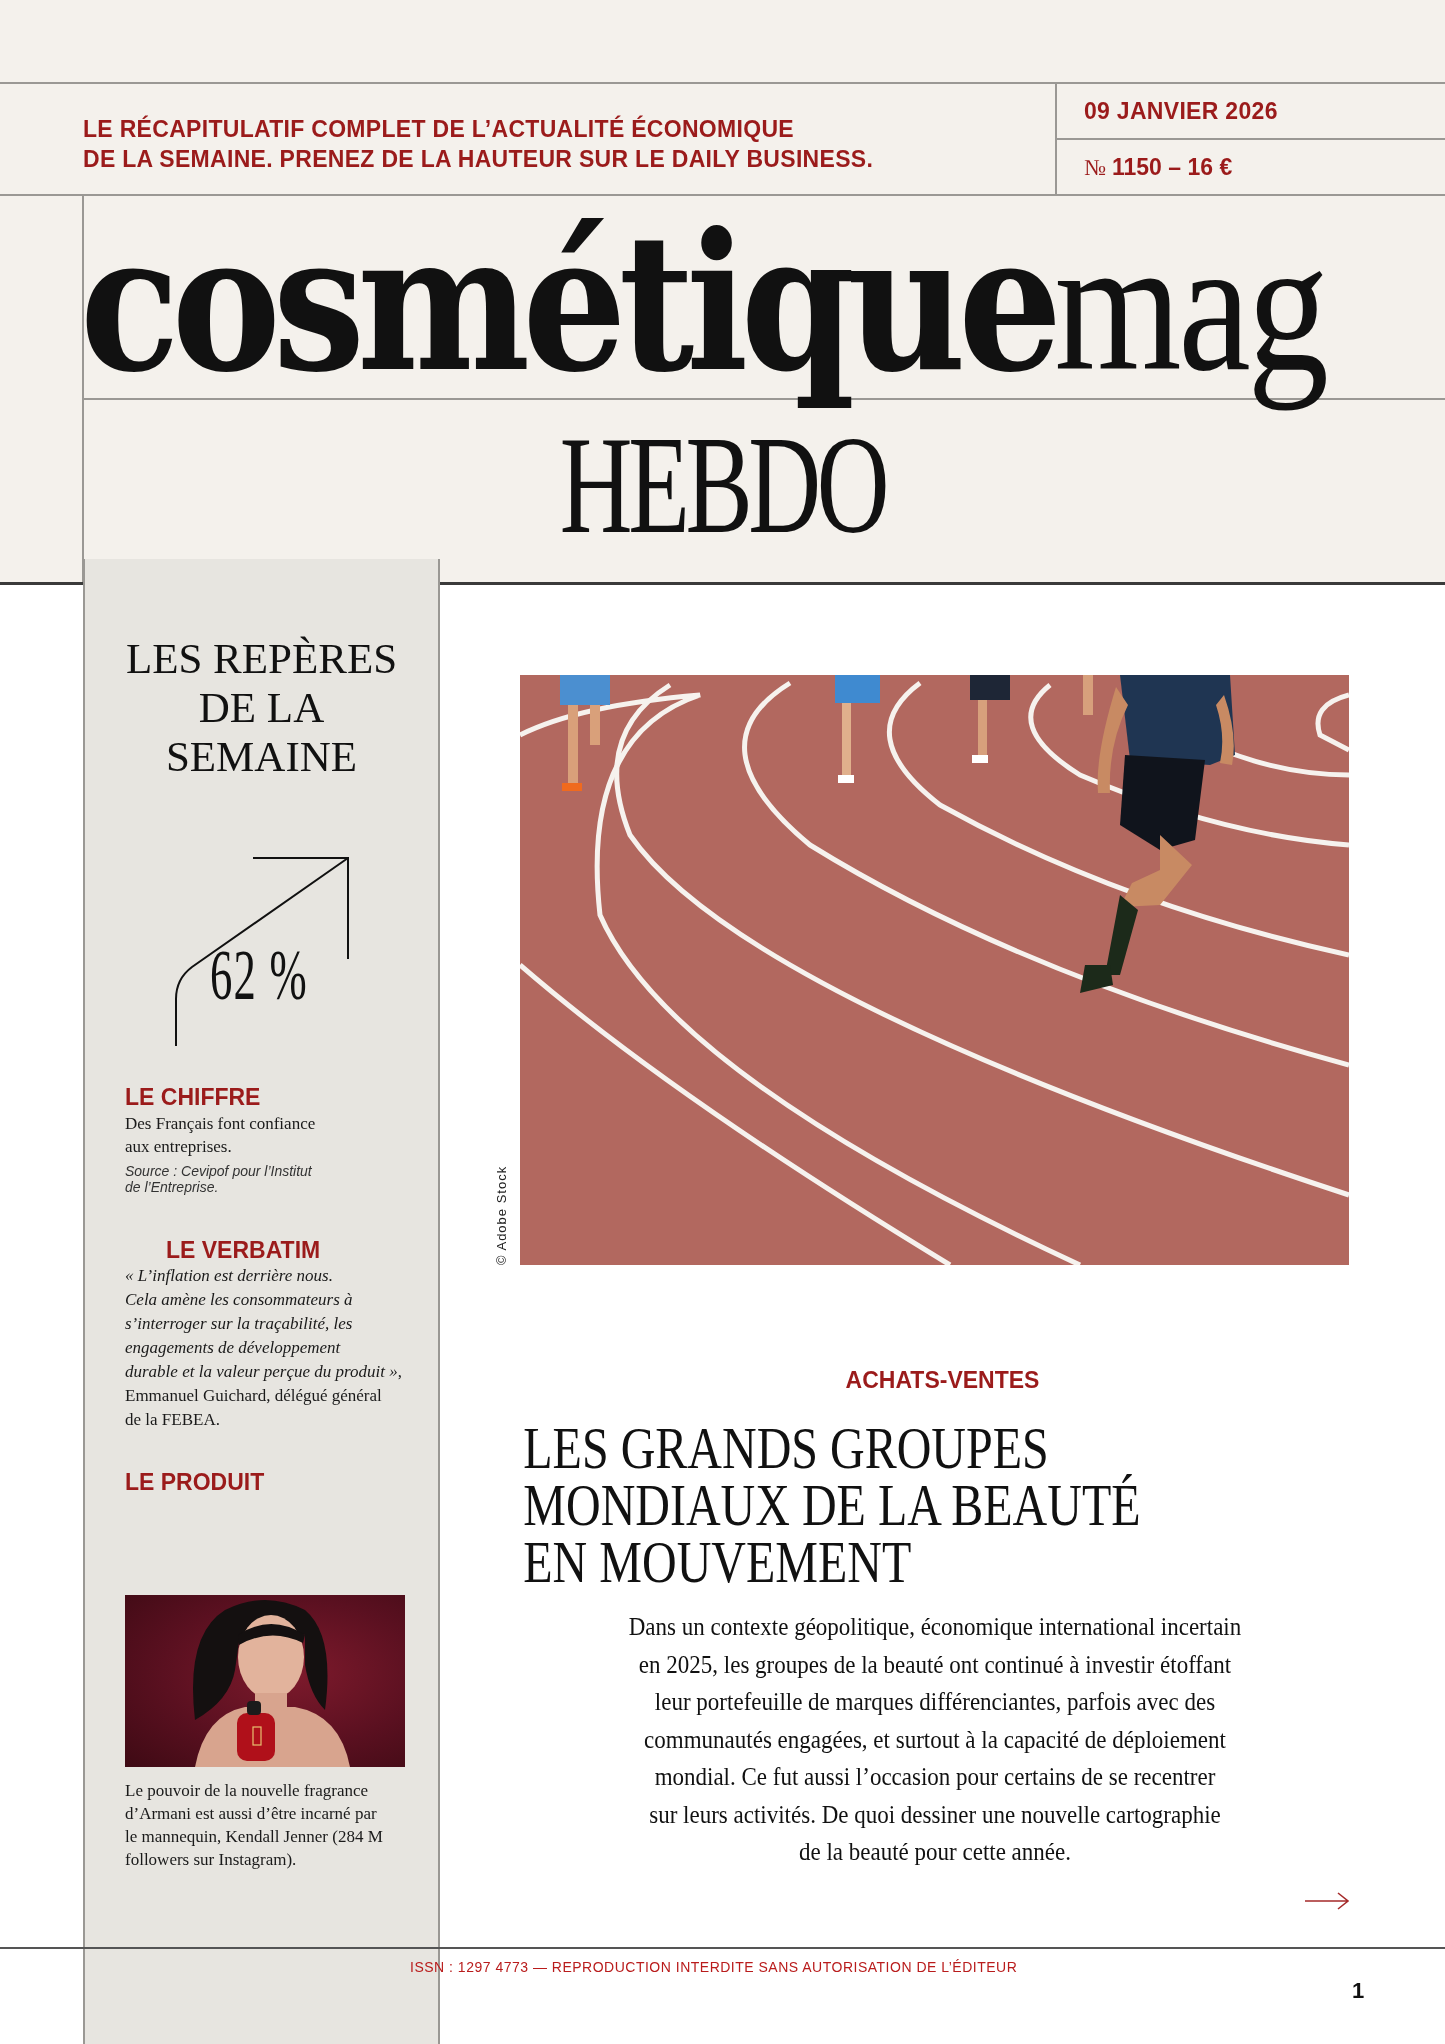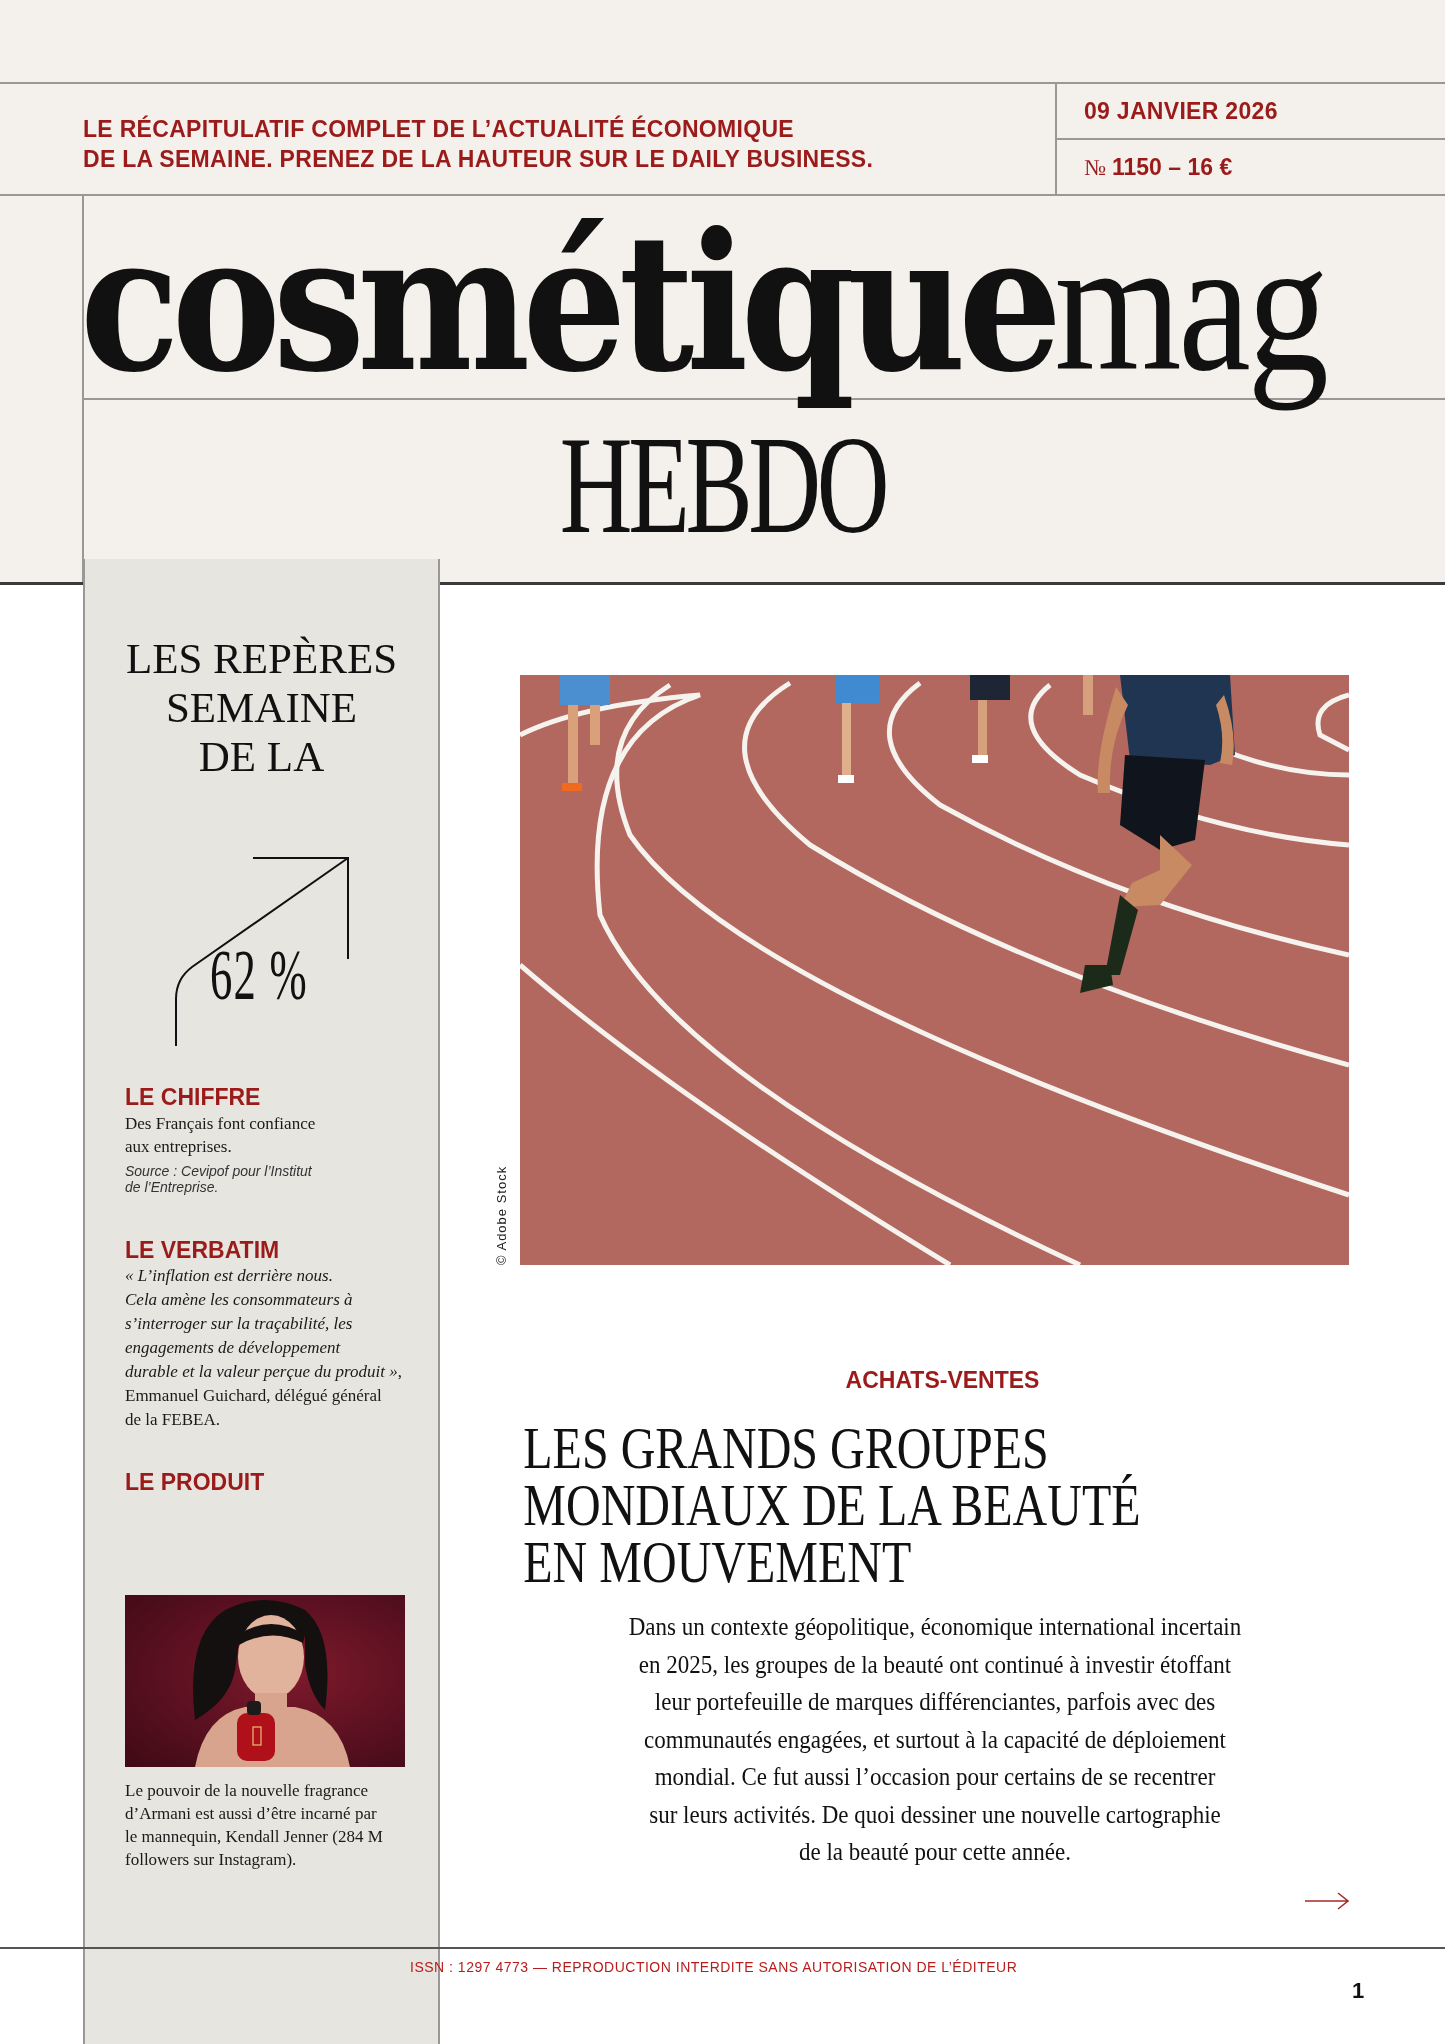--- a/index.html
+++ b/index.html
@@ -90,41 +90,41 @@
 <div class="logo">
   <span class="bold">cosmétique</span><span class="thin">mag</span>
 </div>
 <div class="hebdo">HEBDO</div>
 
 <div class="darkline"></div>
 
 <aside class="sidebar">
   <div class="sb-title">
     <span>LES REPÈRES</span>
+    <span>DE LA</span>
     <span>SEMAINE</span>
-    <span>DE LA</span>
   </div>
 
   <svg class="trend-icon" viewBox="0 0 200 200">
     <path d="M6 197 L6 150 Q6 130 22 118 L178 9" fill="none" stroke="#111" stroke-width="2"></path>
     <path d="M83 9 L178 9 L178 110" fill="none" stroke="#111" stroke-width="2"></path>
   </svg>
   <div class="pct">62 %</div>
 
   <div class="sec-head" style="top:525px;">LE CHIFFRE</div>
   <div class="sb-text" style="top:553px;">
     <div>Des Français font confiance</div>
     <div>aux entreprises.</div>
   </div>
   <div class="sb-src" style="top:604px;">
     <div>Source : Cevipof pour l’Institut</div>
     <div>de l’Entreprise.</div>
   </div>
 
-  <div class="sec-head" style="top:678px;">LE VERBATIM</div>
+  <div class="sec-head" style="top:678px;margin-left:41px;">LE VERBATIM</div>
   <div class="sb-quote" style="top:705px;">
     <div><i>« L’inflation est derrière nous.</i></div>
     <div><i>Cela amène les consommateurs à</i></div>
     <div><i>s’interroger sur la traçabilité, les</i></div>
     <div><i>engagements de développement</i></div>
     <div><i>durable et la valeur perçue du produit »</i><span>,</span></div>
     <div>Emmanuel Guichard, délégué général</div>
     <div>de la FEBEA.</div>
   </div>
 

